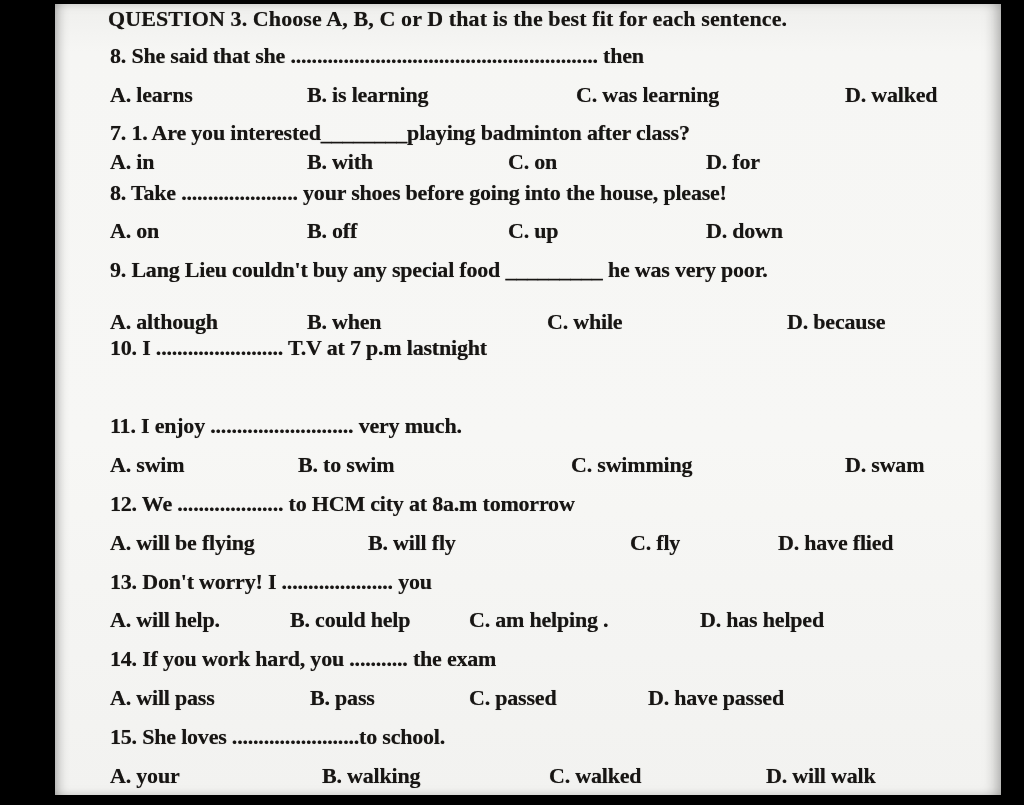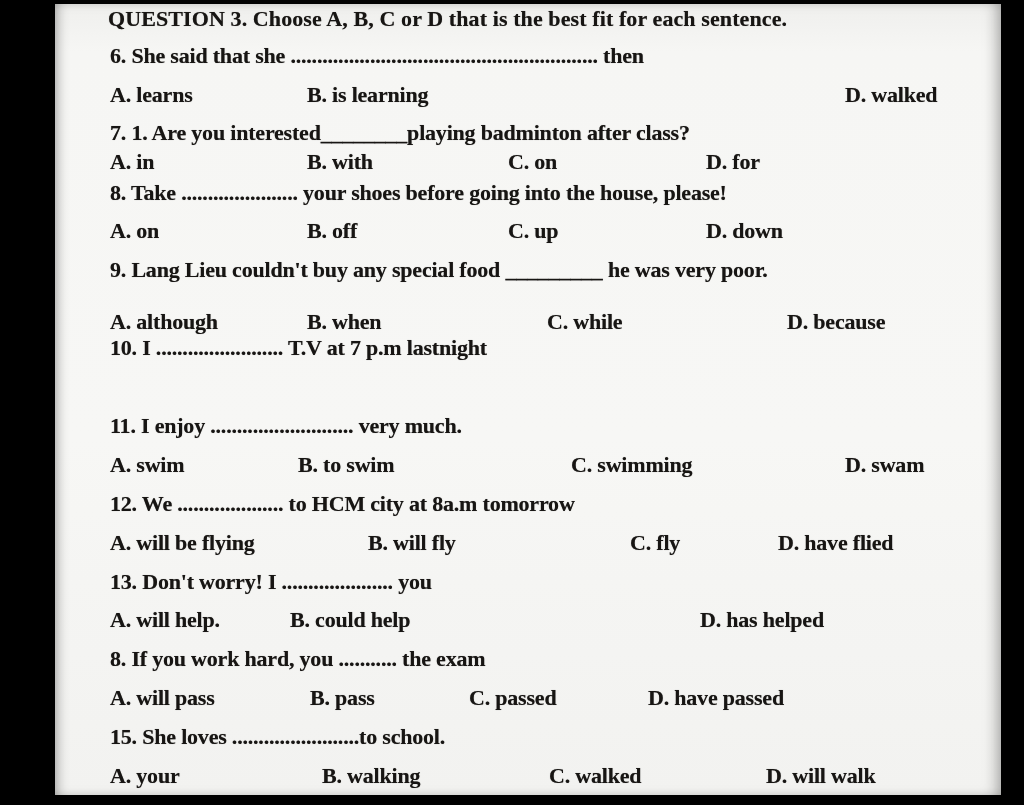--- a/index.html
+++ b/index.html
@@ -45,25 +45,26 @@
 <body>
 
 <div class="screen">
   <div class="paper"></div>
 
   <div class="line title" style="top:7px">
     <span class="qtext" style="left:108px">QUESTION 3. Choose A, B, C or D that is the best fit for each sentence.</span>
   </div>
 
   <div class="line" style="top:44px">
-    <span class="qtext" style="left:110px">6. She said that she .......................................................... then</span>
+    <span class="qtext" style="left:110px">8. She said that she .......................................................... then</span>
   </div>
   <div class="line" style="top:83px">
     <span class="opt" style="left:110px">A. learns</span>
     <span class="opt" style="left:307px">B. is learning</span>
+    <span class="opt" style="left:576px">C. was learning</span>
     <span class="opt" style="left:845px">D. walked</span>
   </div>
 
   <div class="line" style="top:121px">
     <span class="qtext" style="left:110px">7. 1. Are you interested________playing badminton after class?</span>
   </div>
   <div class="line" style="top:150px">
     <span class="opt" style="left:110px">A. in</span>
     <span class="opt" style="left:307px">B. with</span>
     <span class="opt" style="left:508px">C. on</span>
@@ -113,25 +114,26 @@
     <span class="opt" style="left:630px">C. fly</span>
     <span class="opt" style="left:778px">D. have flied</span>
   </div>
 
   <div class="line" style="top:570px">
     <span class="qtext" style="left:110px">13. Don't worry! I ..................... you</span>
   </div>
   <div class="line" style="top:608px">
     <span class="opt" style="left:110px">A. will help.</span>
     <span class="opt" style="left:290px">B. could help</span>
+    <span class="opt" style="left:469px">C. am helping .</span>
     <span class="opt" style="left:700px">D. has helped</span>
   </div>
 
   <div class="line" style="top:647px">
-    <span class="qtext" style="left:110px">8. If you work hard, you ........... the exam</span>
+    <span class="qtext" style="left:110px">14. If you work hard, you ........... the exam</span>
   </div>
   <div class="line" style="top:686px">
     <span class="opt" style="left:110px">A. will pass</span>
     <span class="opt" style="left:310px">B. pass</span>
     <span class="opt" style="left:469px">C. passed</span>
     <span class="opt" style="left:648px">D. have passed</span>
   </div>
 
   <div class="line" style="top:725px">
     <span class="qtext" style="left:110px">15. She loves  ........................to school.</span>

